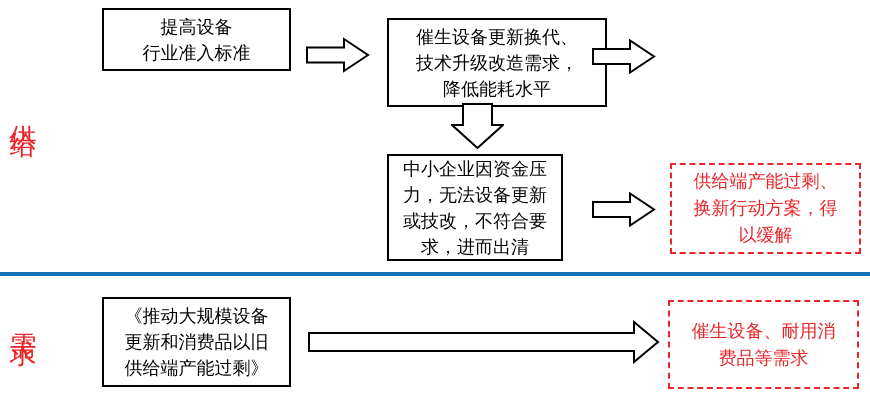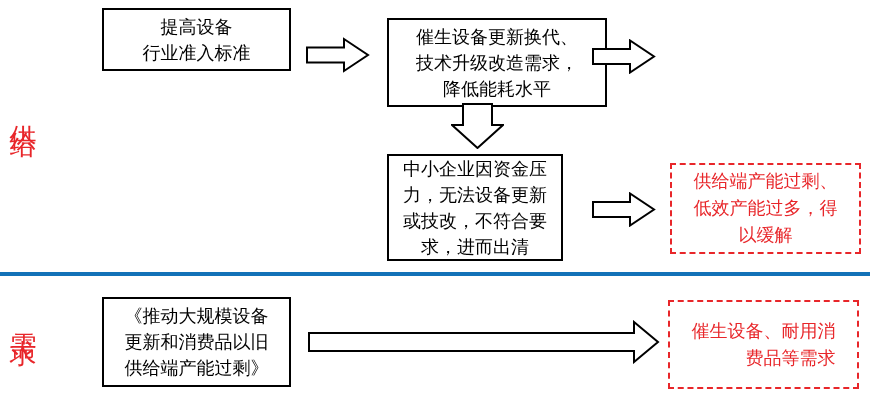--- a/index.html
+++ b/index.html
@@ -97,33 +97,33 @@
 或技改，不符合要
 求，进而出清</div>
 
   <div class="arrow" style="left:592px;top:192px;">
     <svg width="64" height="35" viewBox="0 0 64 35">
       <polygon points="1,10 38,10 38,1.5 62,17.5 38,33.5 38,25 1,25"></polygon>
     </svg>
   </div>
 
   <div class="outcome-box" style="left:670px;top:163px;width:191px;height:91px;">供给端产能过剩、
-低效产能过多，得
+换新行动方案，得
 以缓解</div>
 
   <div class="divider" style="top:272px;"></div>
 
   <div class="side-label" style="left:9px;top:312px;">需求</div>
 
   <div class="flow-box" style="left:102px;top:297px;width:189px;height:90px;">《推动大规模设备
 更新和消费品以旧
 供给端产能过剩》</div>
 
   <div class="arrow" style="left:308px;top:320px;">
     <svg width="352" height="44" viewBox="0 0 352 44">
       <polygon points="1,13 326,13 326,2 350,22 326,42 326,31 1,31"></polygon>
     </svg>
   </div>
 
-  <div class="outcome-box" style="left:668px;top:300px;width:191px;height:89px;text-align:right;">催生设备、耐用消
+  <div class="outcome-box" style="left:668px;top:300px;width:191px;height:89px;">催生设备、耐用消
 费品等需求</div>
 
 </div>
 
 </body></html>

